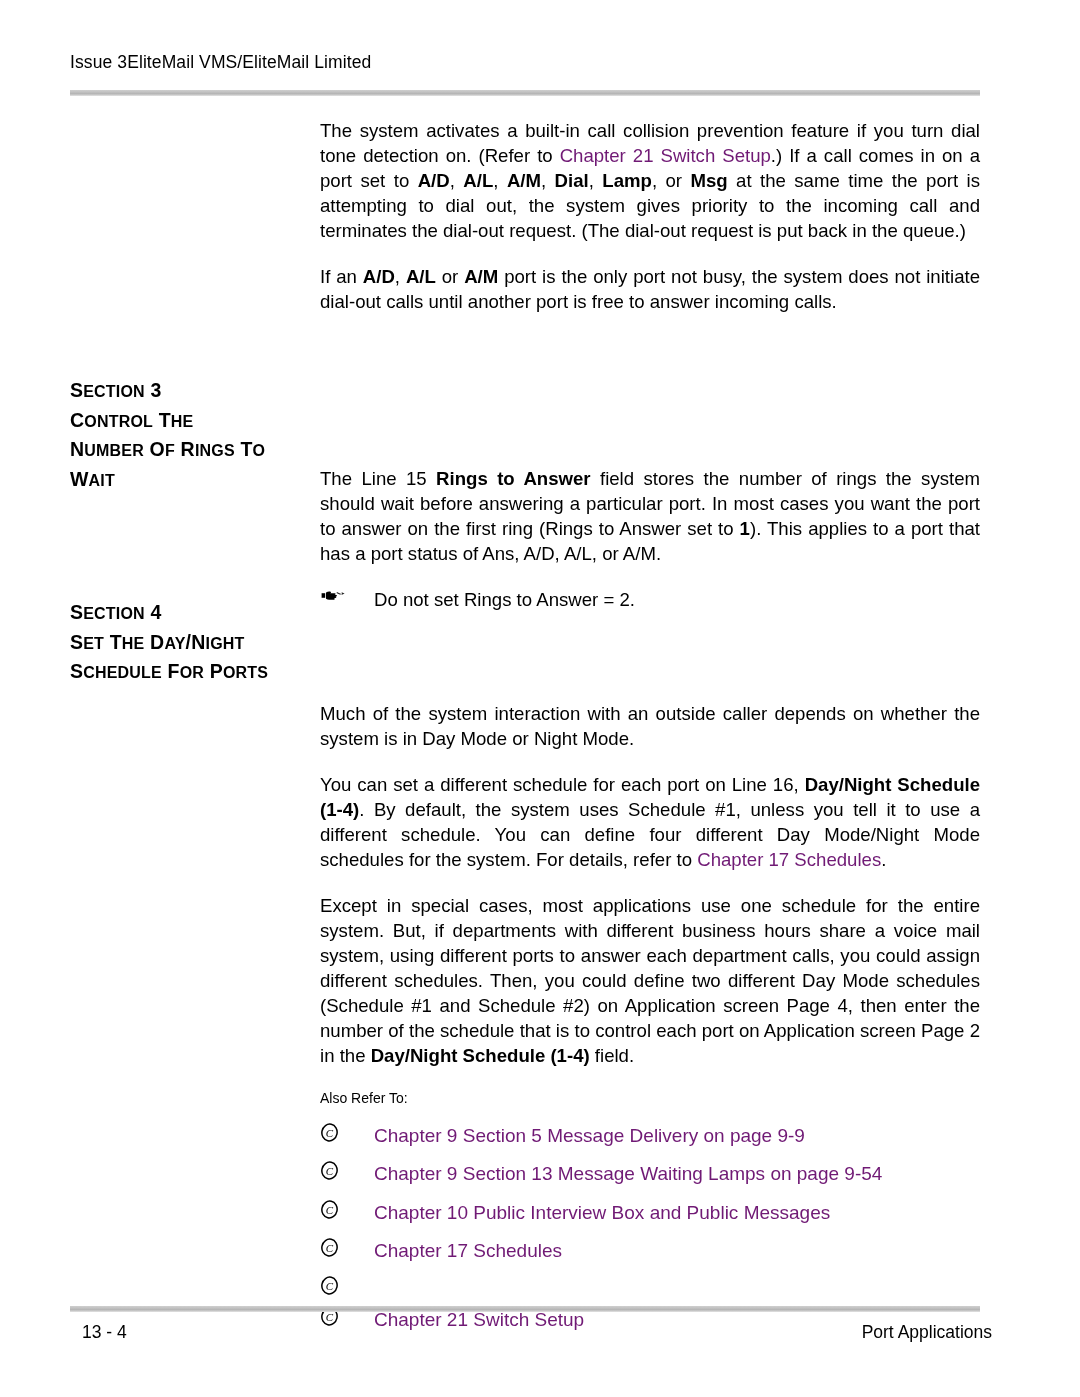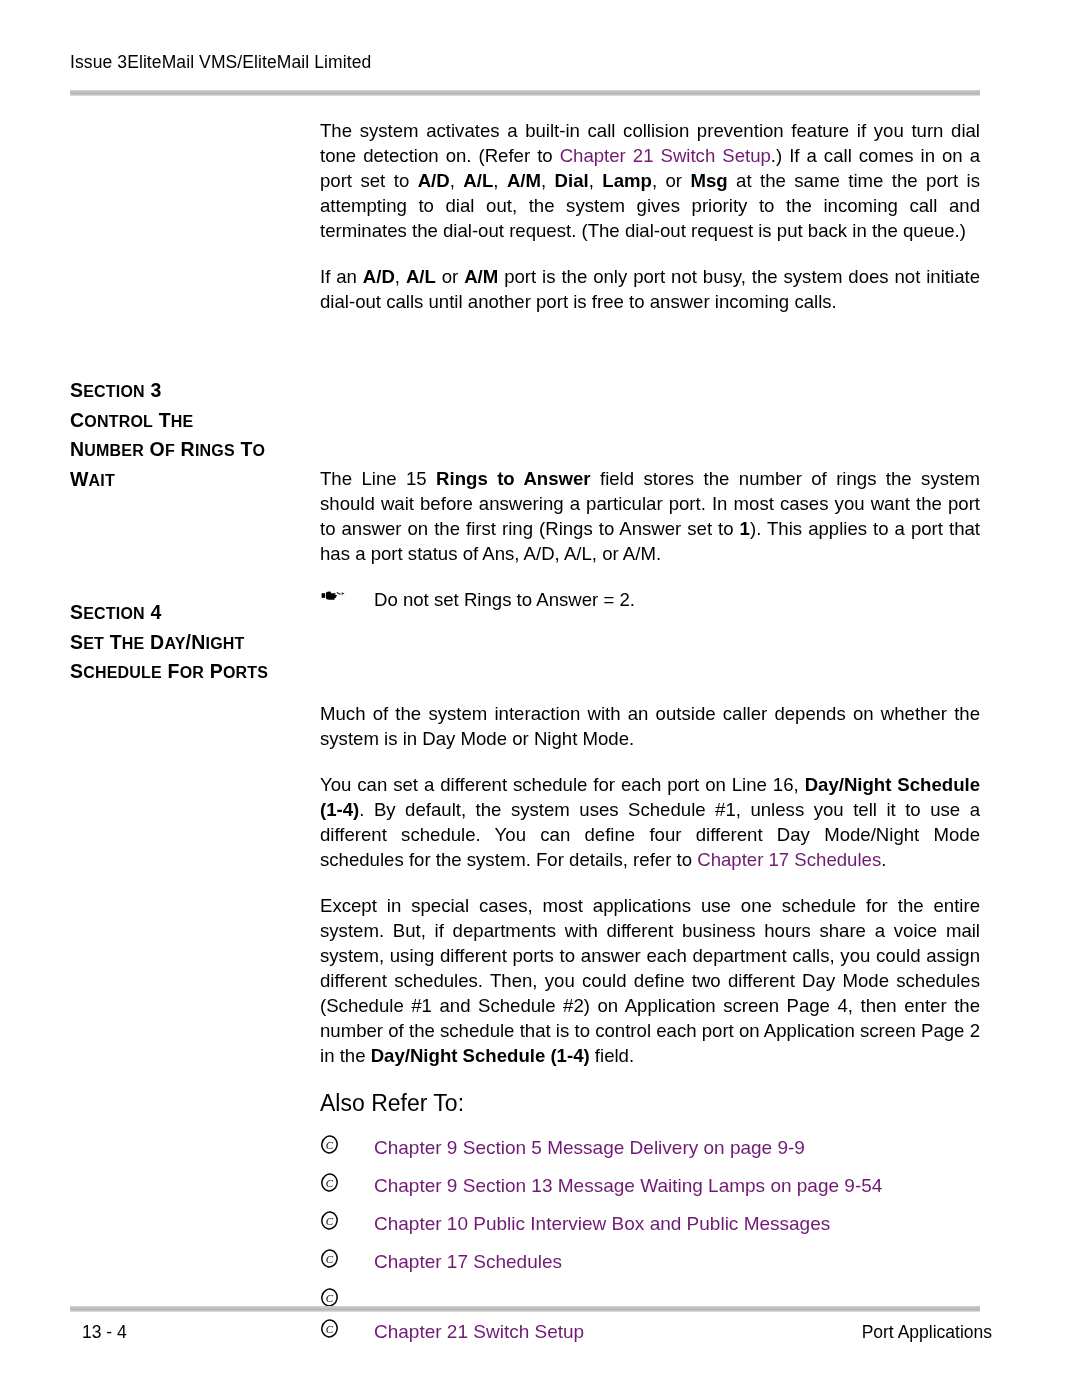--- a/index.html
+++ b/index.html
@@ -109,21 +109,21 @@
   }
   .note .hand {
     width: 54px;
     flex: 0 0 54px;
     font-size: 17px;
     line-height: 1.345;
   }
 
   .also-head {
     margin: 0 0 16px 0;
-    font-size: 23px;
+    font-size: 14px;
     line-height: 1.3;
   }
 
   ul.refs {
     list-style: none;
     margin: 0;
     padding: 0;
   }
   ul.refs li {
     display: flex;

